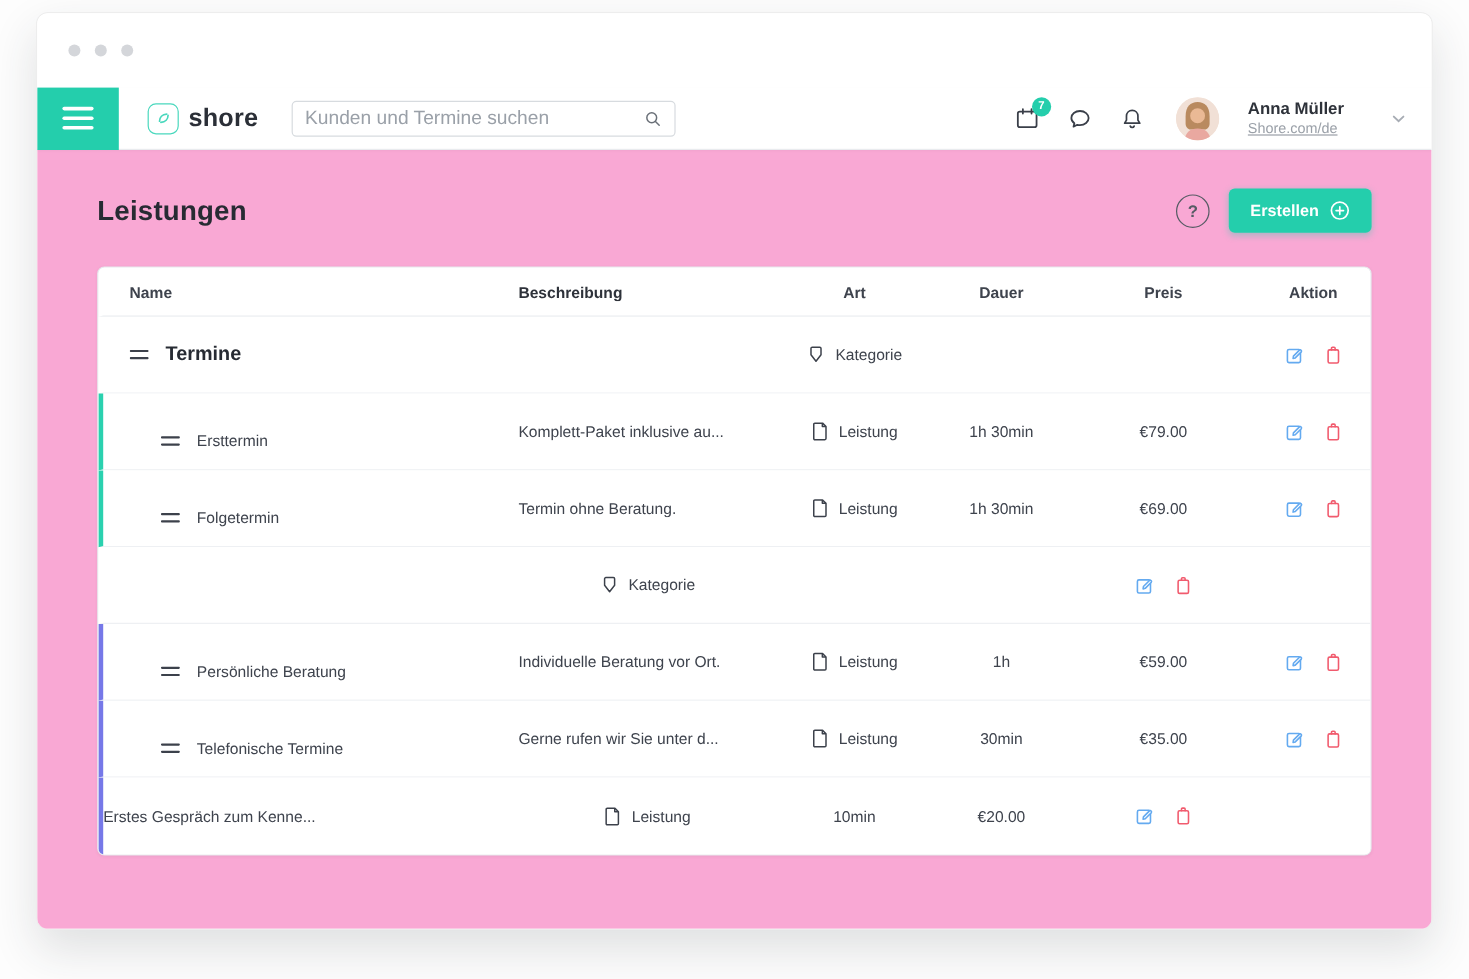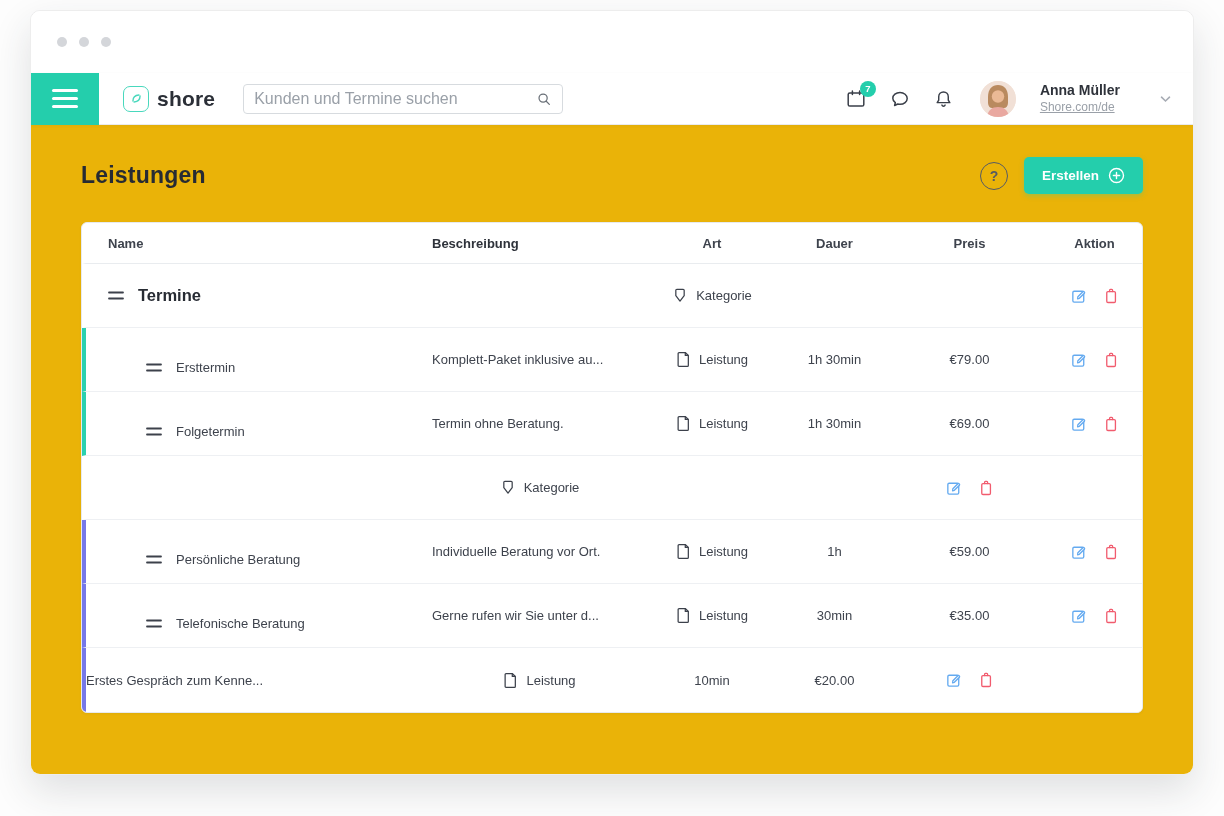--- a/index.html
+++ b/index.html
@@ -58,21 +58,21 @@
     min-width:16px; height:16px; border-radius:50%;
     background:var(--accent); color:#fff; font-size:9.5px; font-weight:700;
     display:flex; align-items:center; justify-content:center;
   }
   .avatar { width:36px; height:36px; border-radius:50%; overflow:hidden; margin-left:26px; flex:0 0 auto; cursor:pointer; background:#f3e2d8; }
   .userbox { margin-left:24px; line-height:1.25; cursor:pointer; }
   .user-name { font-size:14px; font-weight:700; color:#2e323a; }
   .user-org { font-size:12px; color:#9aa0a8;text-decoration:underline; }
   .chevron { margin-left:40px; color:#a7acb4; font-size:12px; cursor:pointer; }
   
-  .content { flex:1; background:#eab308; padding:0 50px; }
+  .content { flex:1; background:#f9a8d4; padding:0 50px; }
   .page-head { display:flex; align-items:center; margin-top:32px; }
   .page-title { font-size:23px; font-weight:700; color:#272b33; letter-spacing:.2px; }
   .head-right { margin-left:auto; display:flex; align-items:center; gap:16px; }
   .help-btn {
     width:28px; height:28px; border-radius:50%; border:1.6px solid #565b64;
     background:transparent; color:#565b64; font-size:14px; font-weight:700;
     display:flex; align-items:center; justify-content:center; cursor:pointer;
   }
   .create-btn {
     height:37px; padding:0 18px; border:none; border-radius:5px;
@@ -97,21 +97,21 @@
   .thead {
     height:41px; border-bottom:1px solid #e9ecef;
     font-size:13.5px; font-weight:700; color:#2e323a;
     border-left:4px solid transparent;
   }
   .trow { height:64px; border-bottom:1px solid #eef0f3; border-left:4px solid transparent; background:#fff; }
   .trow:last-child { border-bottom:none; }
   .trow.service { border-left-color:var(--strip,transparent); }
   .cell { font-size:13px; color:#3e434d; }
   .c-name { display:flex; align-items:center; padding-left:22px; }
-  .trow.service .c-name { padding-left:60px;margin-top:16px; }
+  .trow.service .c-name { padding-left:48px;margin-top:16px; }
   .handle { display:flex; align-items:center; margin-right:14px; cursor:grab; }
   .trow.category .rowname { font-size:16.5px; font-weight:700; color:#272b33; }
   .c-desc { text-align:left; padding-right:14px; white-space:nowrap; overflow:hidden; }
   .c-art { display:flex; align-items:center; justify-content:center; gap:8px; }
   .c-center { text-align:center; }
   .c-aktion { display:flex; align-items:center; justify-content:center; gap:15px; }
   .icon-btn { background:none; border:none; padding:0; cursor:pointer; display:flex; align-items:center; }
   svg { display:block; }
 </style>
 </head>
@@ -401,21 +401,21 @@
     </div>
   </div>
 
   <div class="trow service" style="--strip: #7678e8;">
     <div class="cell c-name">
       <span class="handle">
         <svg width="16" height="9" viewBox="0 0 16 9" fill="none" stroke="#3c414b" stroke-width="1.8" stroke-linecap="round">
           <path d="M1 1.5h14M1 7.5h14"></path>
         </svg>
       </span>
-      <span class="rowname">Telefonische Beratung</span>
+      <span class="rowname">Telefonische Termine</span>
     </div>
     <div class="cell c-desc">Gerne rufen wir Sie unter d...</div>
     <div class="cell c-art">
 
       <span>
         <svg width="15" height="17" viewBox="0 0 16 19" fill="none" stroke="#3c414b" stroke-width="1.4" stroke-linejoin="round">
           <path d="M3 1.8h7.2L13.4 5v11.2a1 1 0 0 1-1 1H3a1 1 0 0 1-1-1V2.8a1 1 0 0 1 1-1z"></path>
           <path d="M10 1.8V5h3.4"></path>
         </svg>
       </span>

